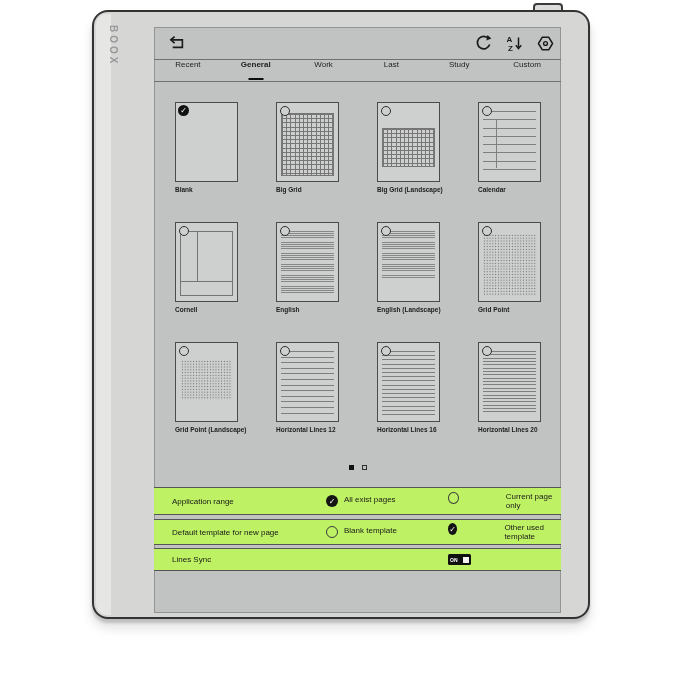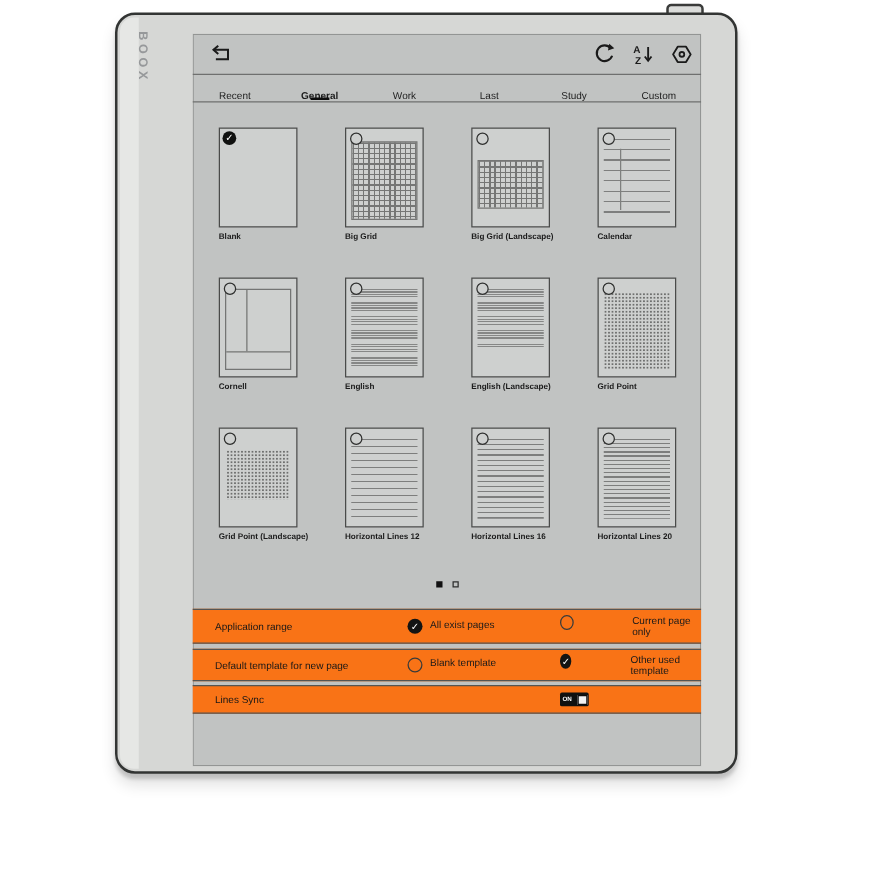--- a/index.html
+++ b/index.html
@@ -26,21 +26,21 @@
     border-bottom:1px solid #6f706f;box-sizing:border-box;
     display:flex;align-items:center;}
   .topbar .icon-btn{width:20px;height:20px;display:flex;align-items:center;justify-content:center;}
   .back-wrap{margin-left:12px;}
   .right-icons{margin-left:auto;margin-right:6px;display:flex;gap:11px;align-items:center;}
   .icon-btn svg{display:block;}
 
   
   .tabs{position:absolute;left:0;top:33px;width:100%;height:22px;
     border-bottom:1px solid #6f706f;box-sizing:border-box;display:flex;}
-  .tab{flex:1 1 0;position:relative;display:flex;align-items:flex-end;justify-content:center;
+  .tab{flex:1 1 0;position:relative;display:flex;align-items:flex-start;justify-content:center;
     font-size:8px;color:#1d1d1d;cursor:default;}
   .tab[data-active="true"]{font-weight:700;}
   .tab[data-active="true"]::after{content:"";position:absolute;bottom:1px;left:50%;
     transform:translateX(-50%);width:15px;height:2.5px;background:#0d0d0d;}
 
   
   .grid{position:absolute;left:21px;top:75px;display:grid;
     grid-template-columns:repeat(4,63px);column-gap:38px;row-gap:29px;}
   .cell{width:63px;}
   .thumb{position:relative;width:63px;height:80px;background:#ced0cf;
@@ -97,21 +97,21 @@
     background-image:repeating-linear-gradient(to bottom,#7d7e7d 0 1px,transparent 1px 3.35px);}
 
   
   .dots{position:absolute;left:0;top:438px;width:100%;display:flex;gap:8px;
     justify-content:center;align-items:center;}
   .dot{width:5px;height:5px;box-sizing:border-box;}
   .dot[data-active="true"]{background:#111;}
   .dot[data-active="false"]{border:1px solid #2e2f2e;background:transparent;}
 
   
-  .band{position:absolute;left:0;width:100%;background:#f97316;box-sizing:border-box;
+  .band{position:absolute;left:0;width:100%;background:#bef264;box-sizing:border-box;
     border-top:1px solid #545554;border-bottom:1px solid #545554;
     display:flex;align-items:center;font-size:8px;}
   .band-a{top:460px;height:28px;}
   .band-b{top:492px;height:26px;}
   .band-c{top:521px;height:23px;}
   .band-label{position:absolute;left:18px;font-weight:400;color:#171717;}
   .opt{position:absolute;display:flex;gap:6px;}
   .opt-1{left:172px;}
   .opt-2{left:294px;gap:47px;}
   .radio{width:12px;height:12px;border-radius:50%;box-sizing:border-box;

